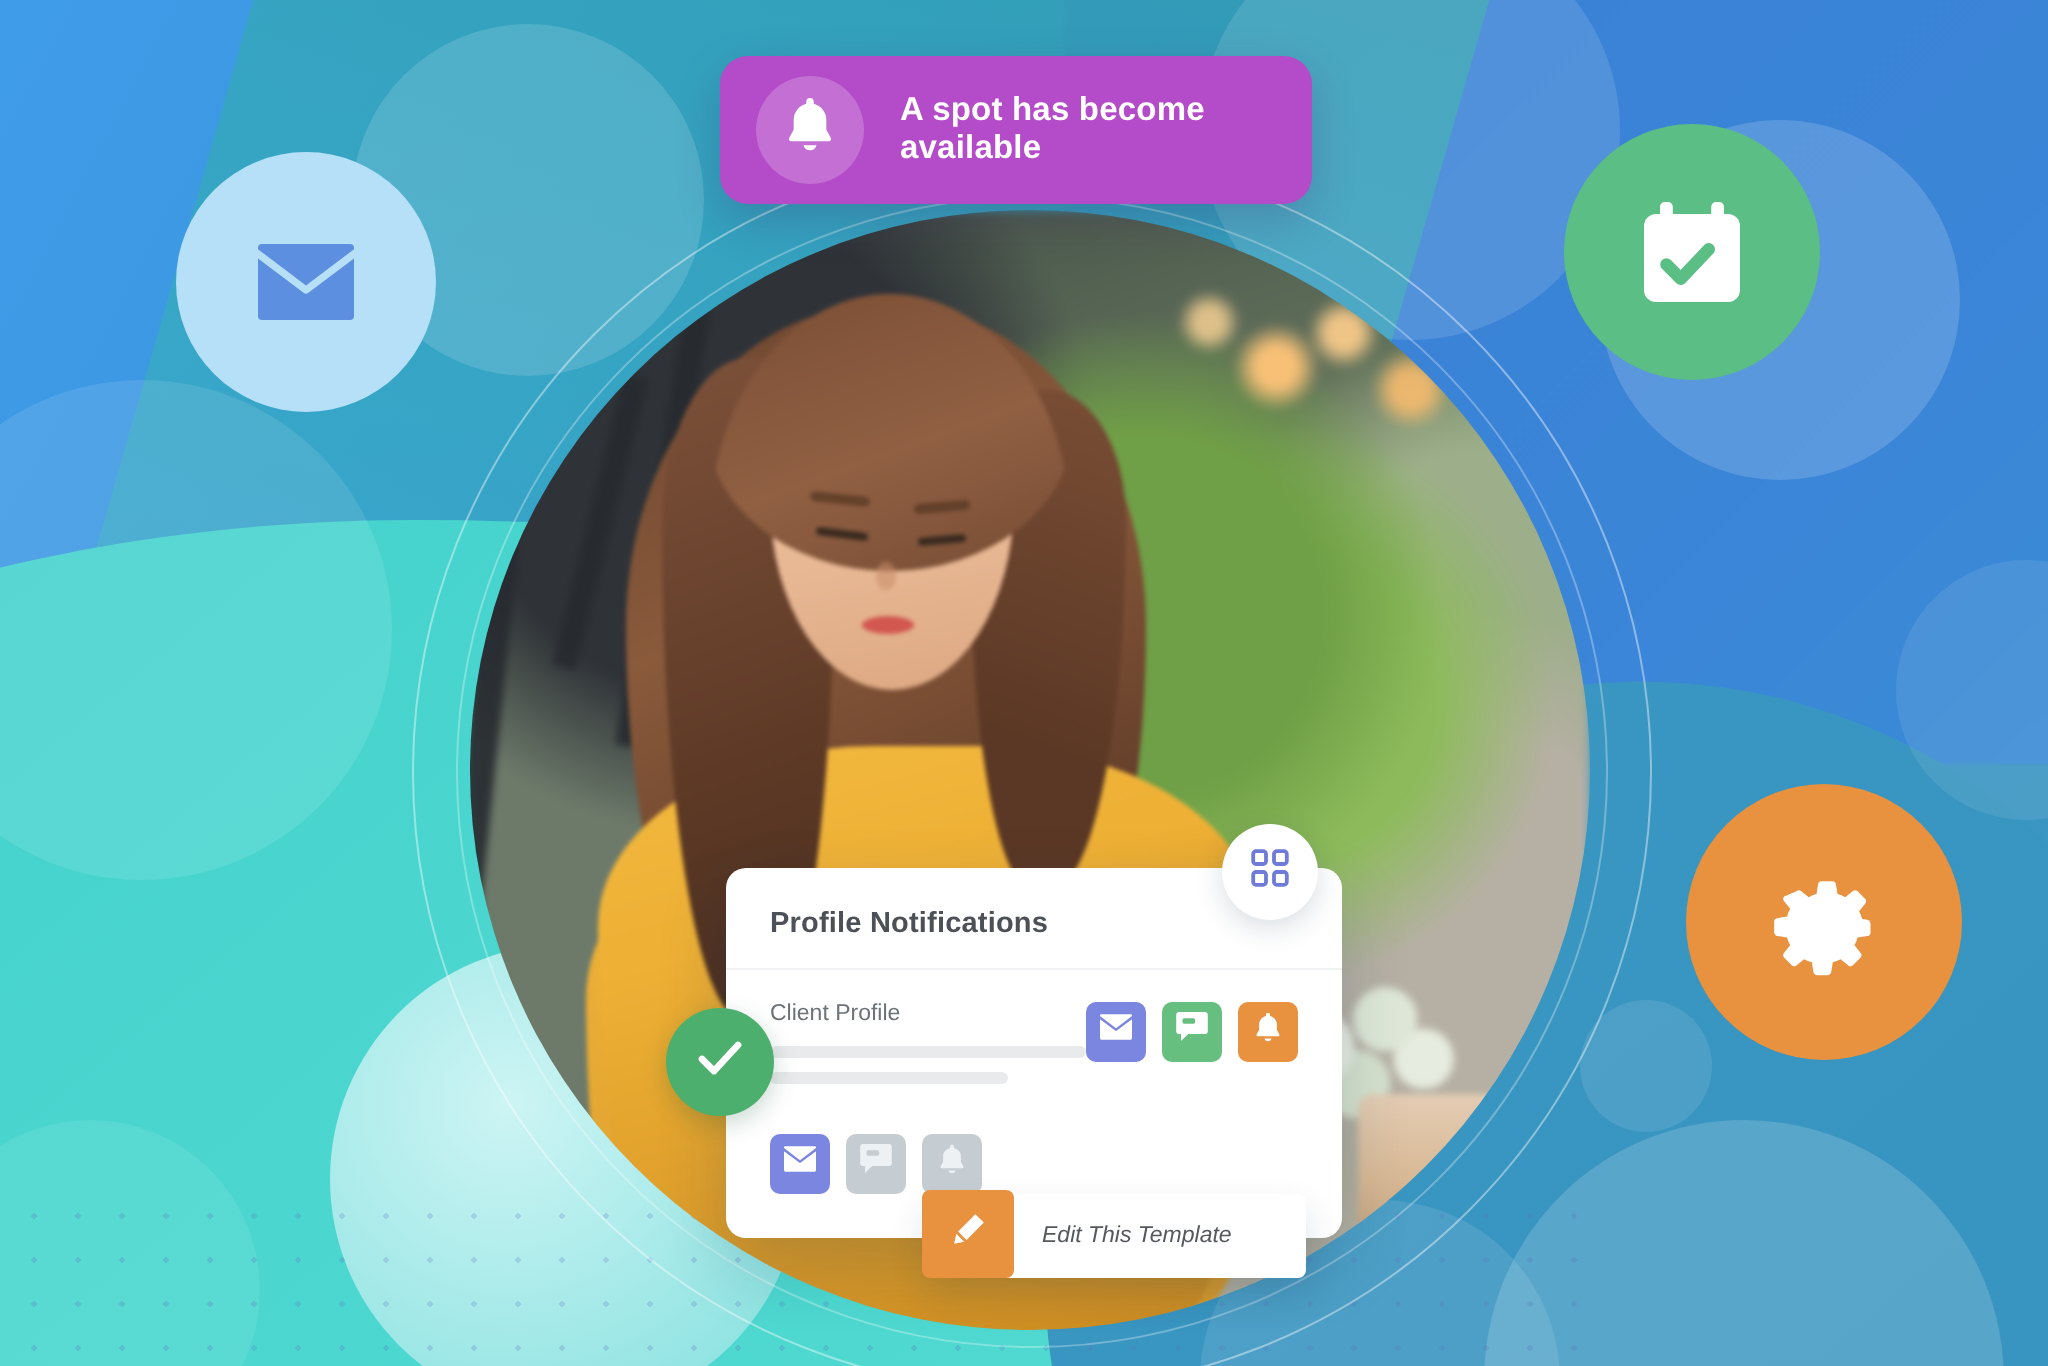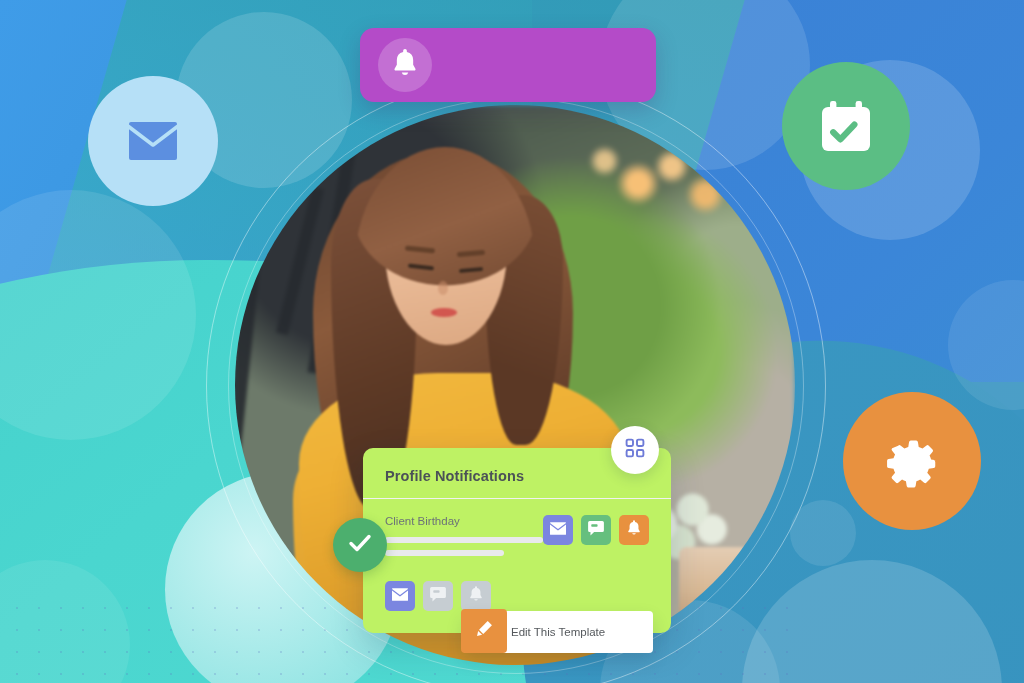--- a/index.html
+++ b/index.html
@@ -313,23 +313,23 @@
     color: #fff;
     font-size: 16.5px;
     font-weight: 700;
     letter-spacing: .1px;
   }
 
   
   .card {
     position: absolute;
     left: 363px;
-    top: 448px;
+    top: 434px;
     width: 308px;
-    background: #bef264;
+    background: #ffffff;
     border-radius: 10px;
     box-shadow: 0 14px 34px rgba(20,50,80,.20);
     overflow: visible;
   }
   .card-head {
     padding: 20px 22px 14px 22px;
     border-bottom: 1px solid #f0f1f3;
   }
   .card-title {
     font-size: 14.5px;
@@ -416,23 +416,24 @@
     margin-top: -2px;
     margin-left: -2px;
     border-radius: 4px;
     background: #E8913F;
     display: flex;
     align-items: center;
     justify-content: center;
     flex: 0 0 auto;
   }
   .edit-label {
-    margin-left: 4px;
+    margin-left: 14px;
     font-size: 11.5px;
     color: #55595d;
+    font-style: italic;
   }
 </style>
 </head>
 <body>
 
 <div id="stage">
 
   <div class="bg-base"></div>
   <div class="bg-royal"></div>
   <div class="bg-band"></div>
@@ -515,20 +516,21 @@
 
   <div class="toast">
     <div class="toast-ico">
       <span>
         <svg width="26" height="28" viewBox="0 0 22 24" fill="#ffffff">
           <path d="M11 0a1.6 1.6 0 0 0-1.6 1.6v.9A7.1 7.1 0 0 0 4 9.4v4.2L2.1 17a1 1 0 0 0 .86 1.5h16.08A1 1 0 0 0 19.9 17L18 13.6V9.4a7.1 7.1 0 0 0-5.4-6.9v-.9A1.6 1.6 0 0 0 11 0z"></path>
           <path d="M8.2 20.2a2.9 2.9 0 0 0 5.6 0H8.2z"></path>
         </svg>
       </span>
     </div>
+    <div class="toast-text">A spot has become available</div>
   </div>
 
   <div class="card">
 
     <div class="grid-btn">
       <span>
         <svg width="20" height="20" viewBox="0 0 20 20" fill="none" stroke="#6E7BD8" stroke-width="1.9">
           <rect x="1.6" y="1.6" width="6.4" height="6.4" rx="1.4"></rect>
           <rect x="12" y="1.6" width="6.4" height="6.4" rx="1.4"></rect>
           <rect x="1.6" y="12" width="6.4" height="6.4" rx="1.4"></rect>
@@ -546,21 +548,21 @@
     </div>
 
     <div class="card-head">
       <div class="card-title">Profile Notifications</div>
     </div>
 
     <div class="card-body">
 
       <div class="row">
         <div class="row-left">
-          <div class="row-label">Client Birthday</div>
+          <div class="row-label">Client Profile</div>
           <div class="bar w1"></div>
           <div class="bar w2"></div>
         </div>
         <div class="row-icons">
           <div class="sq" style="background:#7B86E0;">
             <span>
               <svg width="16" height="13" viewBox="0 0 24 19" fill="#ffffff">
                 <path d="M1 0h22a1 1 0 0 1 1 1v.3L12 10.4.0 1.3V1a1 1 0 0 1 1-1z"></path>
                 <path d="M0 3.6l11.4 8.6a1 1 0 0 0 1.2 0L24 3.6V18a1 1 0 0 1-1 1H1a1 1 0 0 1-1-1V3.6z"></path>
               </svg>

